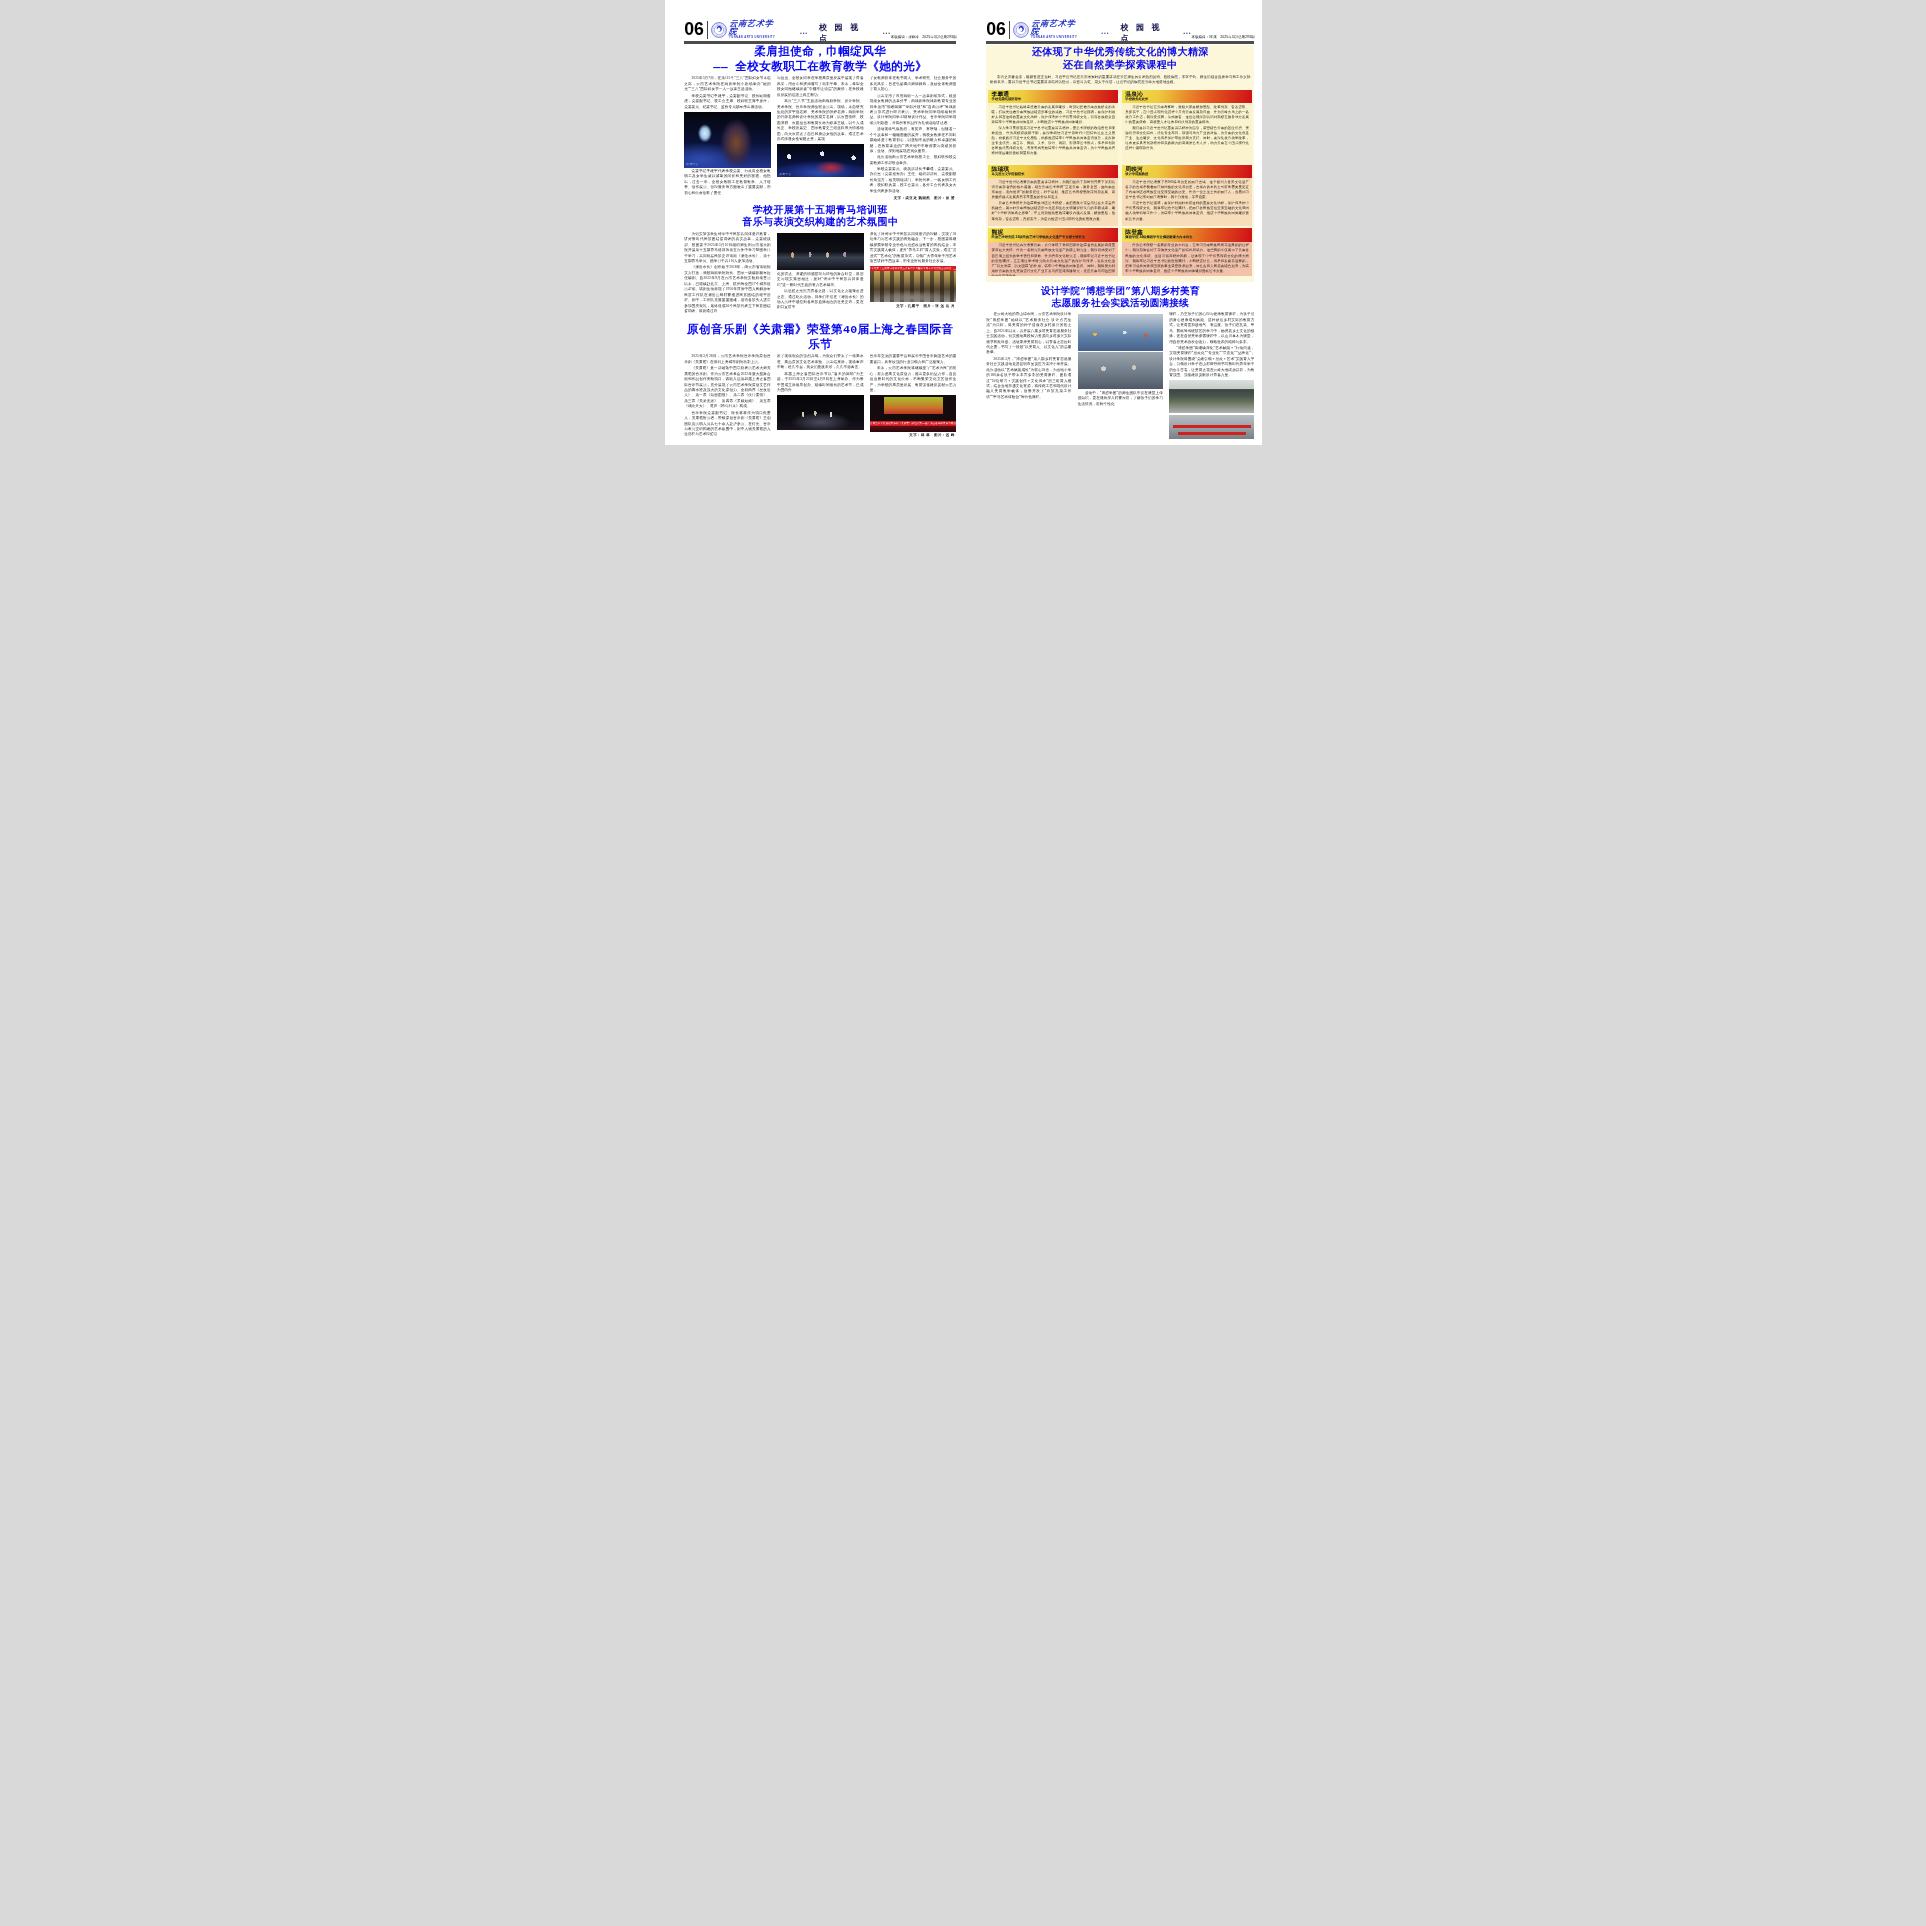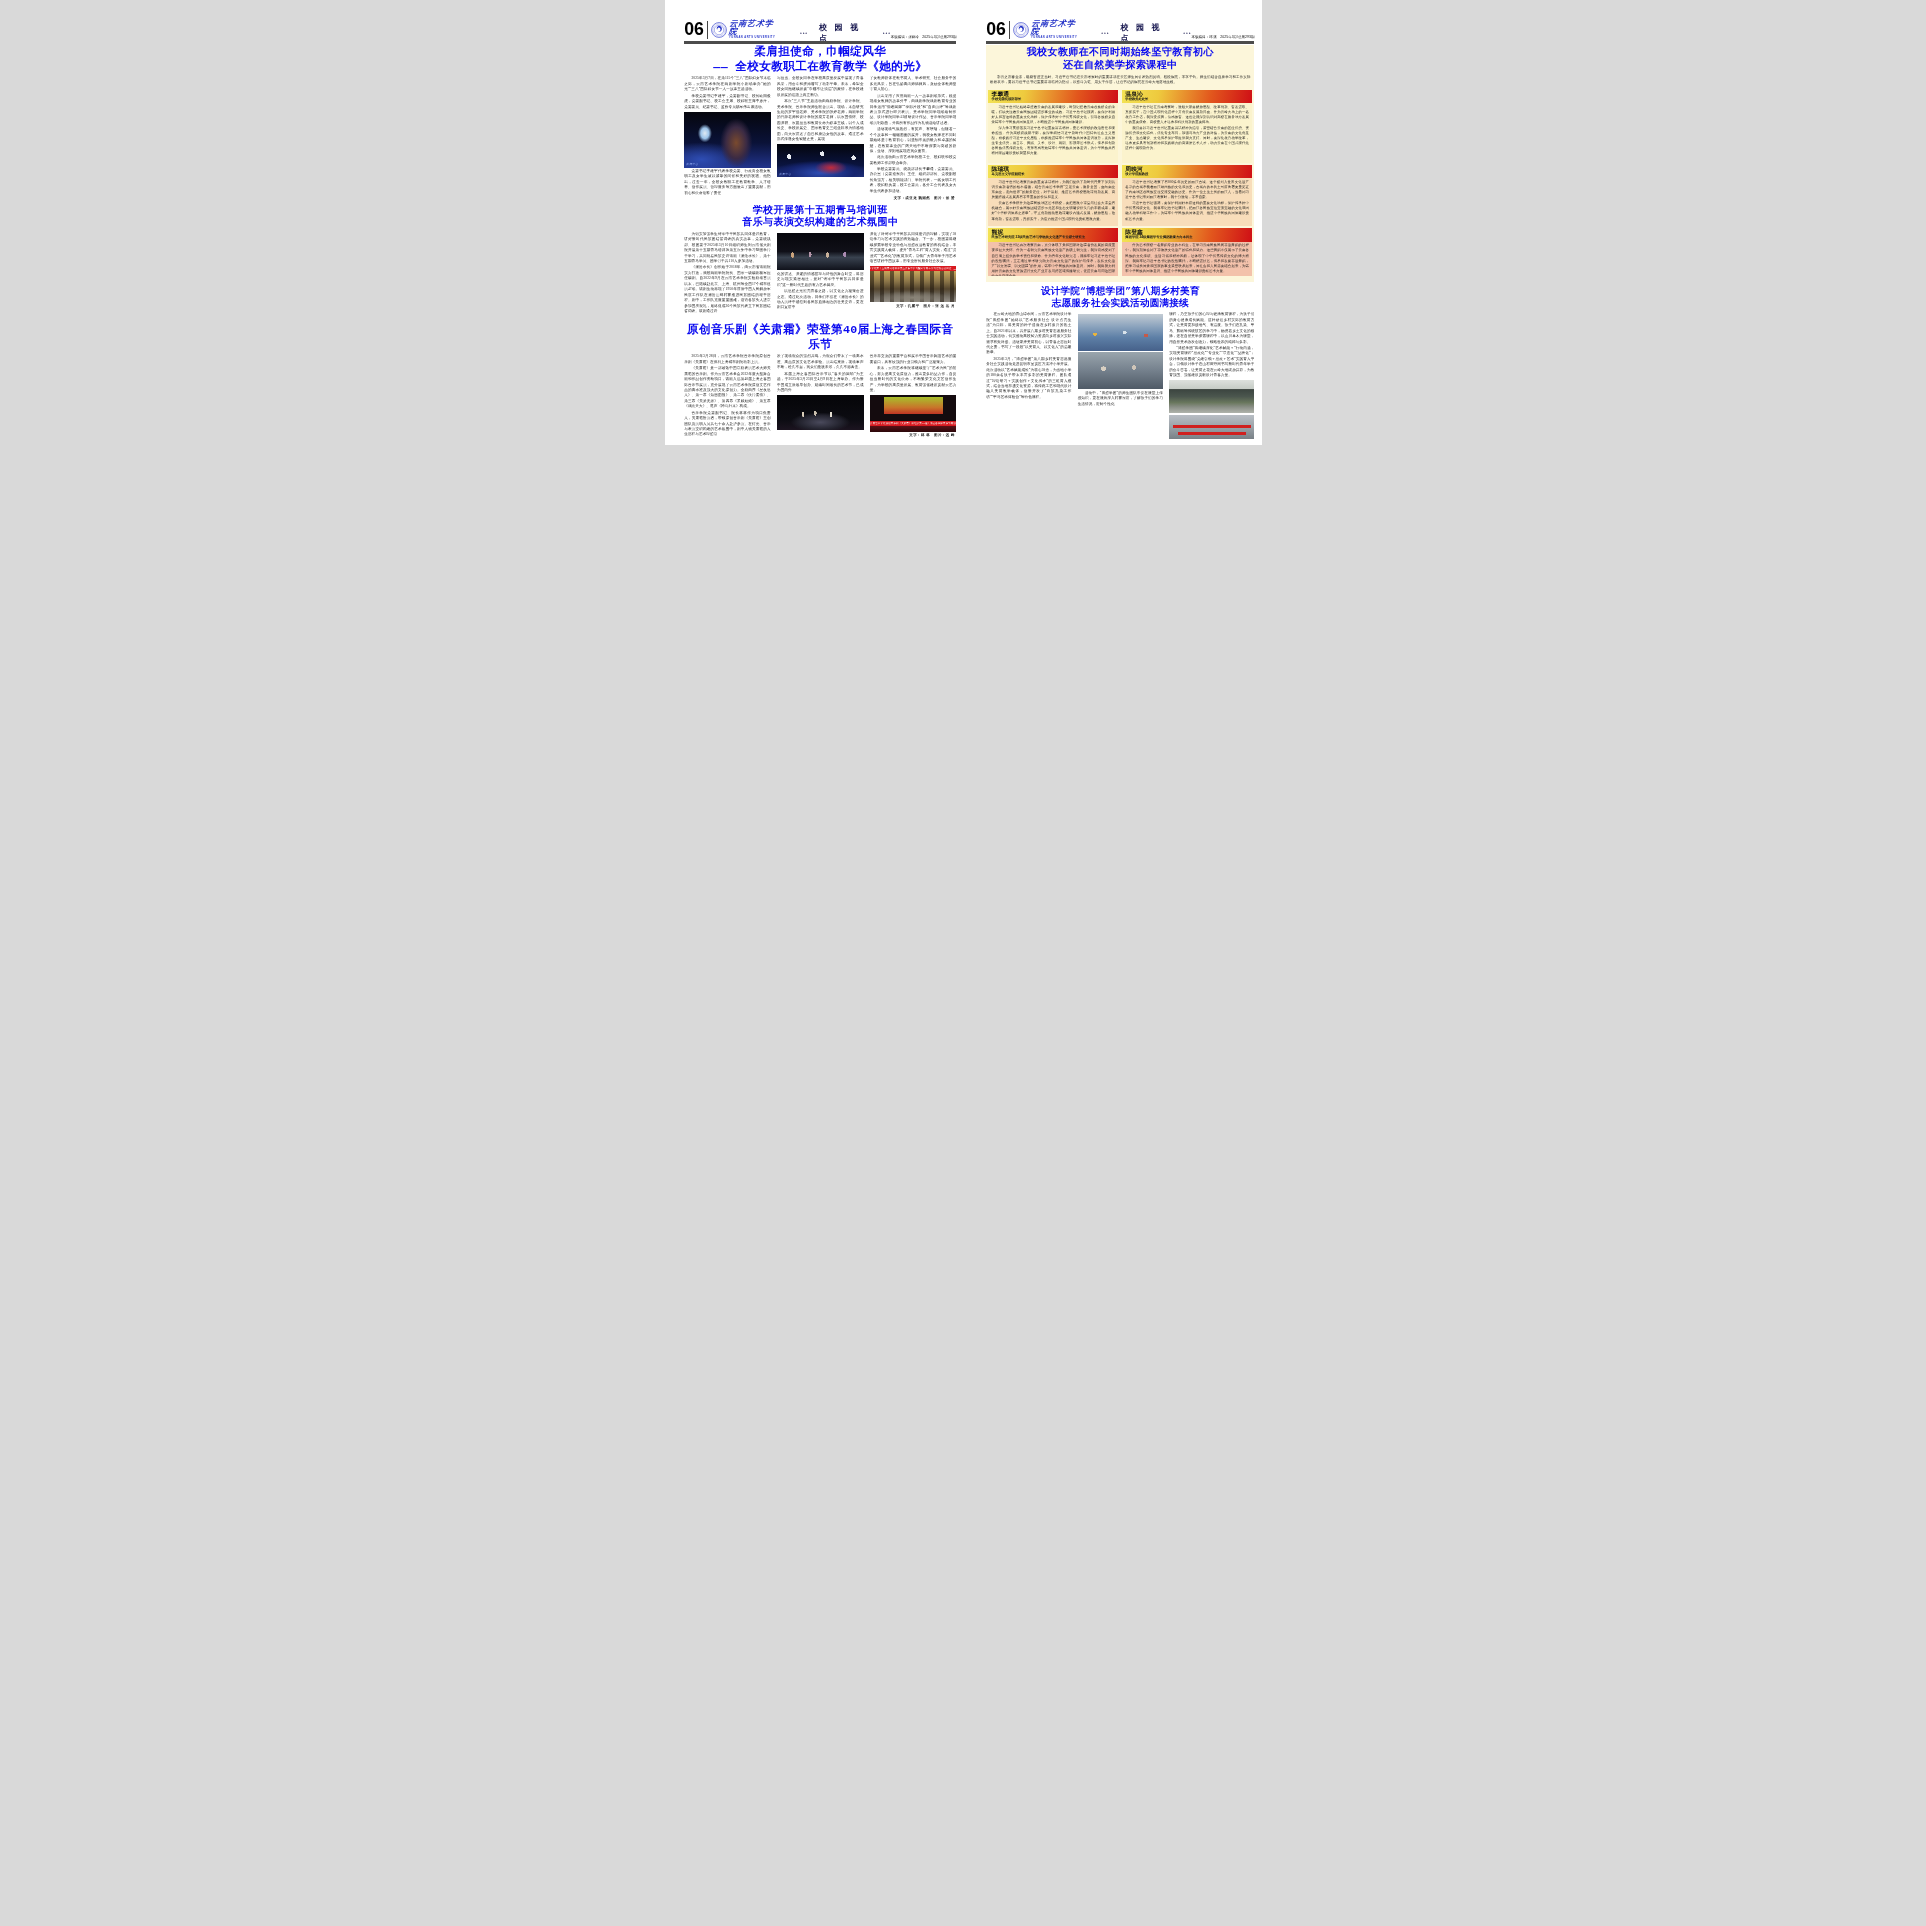--- a/index.html
+++ b/index.html
@@ -276,21 +276,21 @@
         <span class="dots">●●●</span>
         <span class="section-title">校 园 视 点</span>
         <span class="dots">●●●</span>
       </div>
       <div class="edition">本版编辑：邓 潇　2025年3月/总第293期</div>
     </div>
     <div class="graybar"></div>
 
     <section class="p7top">
       <h2 class="hl hl-27">
-        <span class="l">我校女教师在不同时期始终坚守教育初心</span>
+        <span class="l">还体现了中华优秀传统文化的博大精深</span>
         <span class="l">还在自然美学探索课程中</span>
       </h2>
       <div class="intro">
         <div>
             <p class="para">彩云之南春意浓，砥砺奋进正当时。习近平总书记在云南考察时的重要讲话在云艺师生间引发热烈反响。段段嘱托，字字千钧。师生们结合自身学习和工作实际纷纷表示，要以习近平总书记重要讲话精神为指引，以奋斗为笔、用实干作答，让总书记的嘱托在云岭大地落地生根。</p>
           </div>
       </div>
       <div class="cardgrid">
         <div class="qcard row1">
           <div class="qhead">

